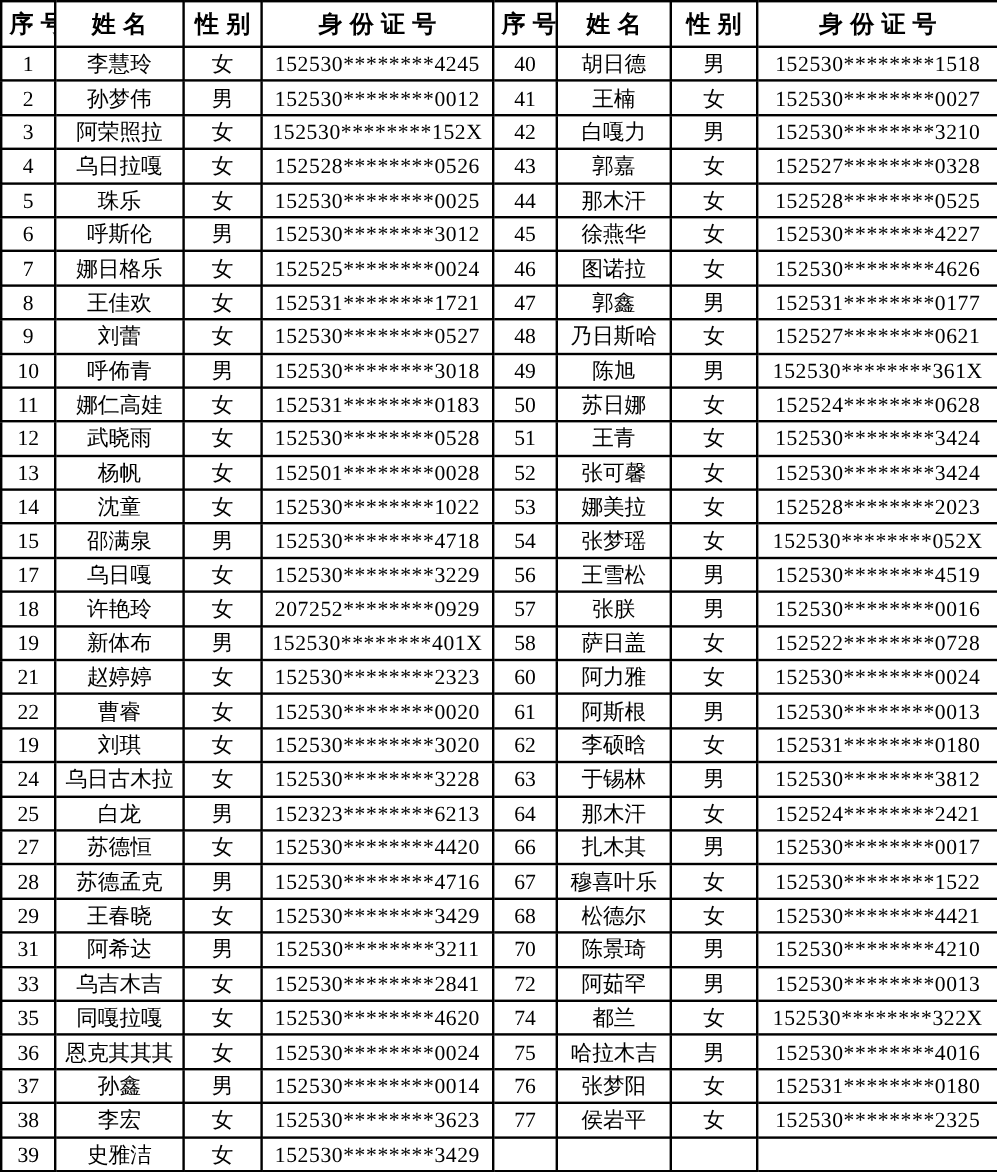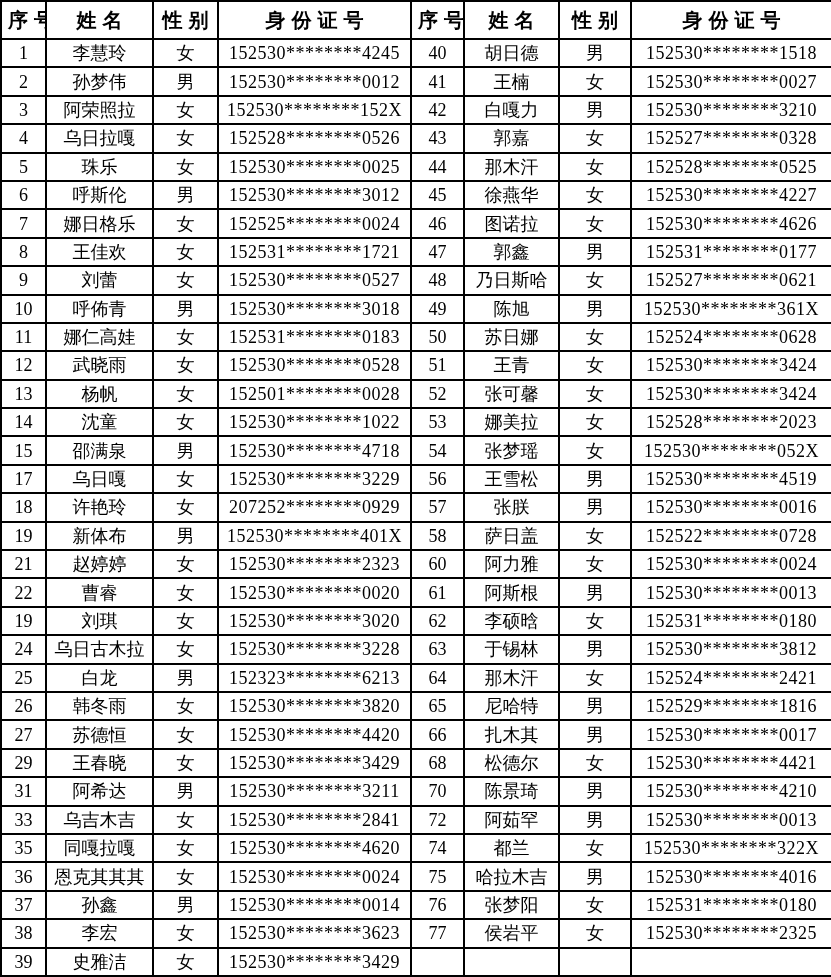--- a/index.html
+++ b/index.html
@@ -299,38 +299,38 @@
         <td class="serial-cell">25</td>
         <td>白龙</td>
         <td>男</td>
         <td class="id-cell">152323********6213</td>
         <td class="serial-cell">64</td>
         <td>那木汗</td>
         <td>女</td>
         <td class="id-cell">152524********2421</td>
       </tr>
       <tr>
-        <td class="serial-cell">26</td>
-        <td>韩冬雨</td>
-        <td>女</td>
-        <td class="id-cell">152530********3820</td>
-        <td class="serial-cell">65</td>
-        <td>尼哈特</td>
-        <td>男</td>
-        <td class="id-cell">152529********1816</td>
-      </tr>
-      <tr>
         <td class="serial-cell">27</td>
         <td>苏德恒</td>
         <td>女</td>
         <td class="id-cell">152530********4420</td>
         <td class="serial-cell">66</td>
         <td>扎木其</td>
         <td>男</td>
         <td class="id-cell">152530********0017</td>
+      </tr>
+      <tr>
+        <td class="serial-cell">28</td>
+        <td>苏德孟克</td>
+        <td>男</td>
+        <td class="id-cell">152530********4716</td>
+        <td class="serial-cell">67</td>
+        <td>穆喜叶乐</td>
+        <td>女</td>
+        <td class="id-cell">152530********1522</td>
       </tr>
       <tr>
         <td class="serial-cell">29</td>
         <td>王春晓</td>
         <td>女</td>
         <td class="id-cell">152530********3429</td>
         <td class="serial-cell">68</td>
         <td>松德尔</td>
         <td>女</td>
         <td class="id-cell">152530********4421</td>

